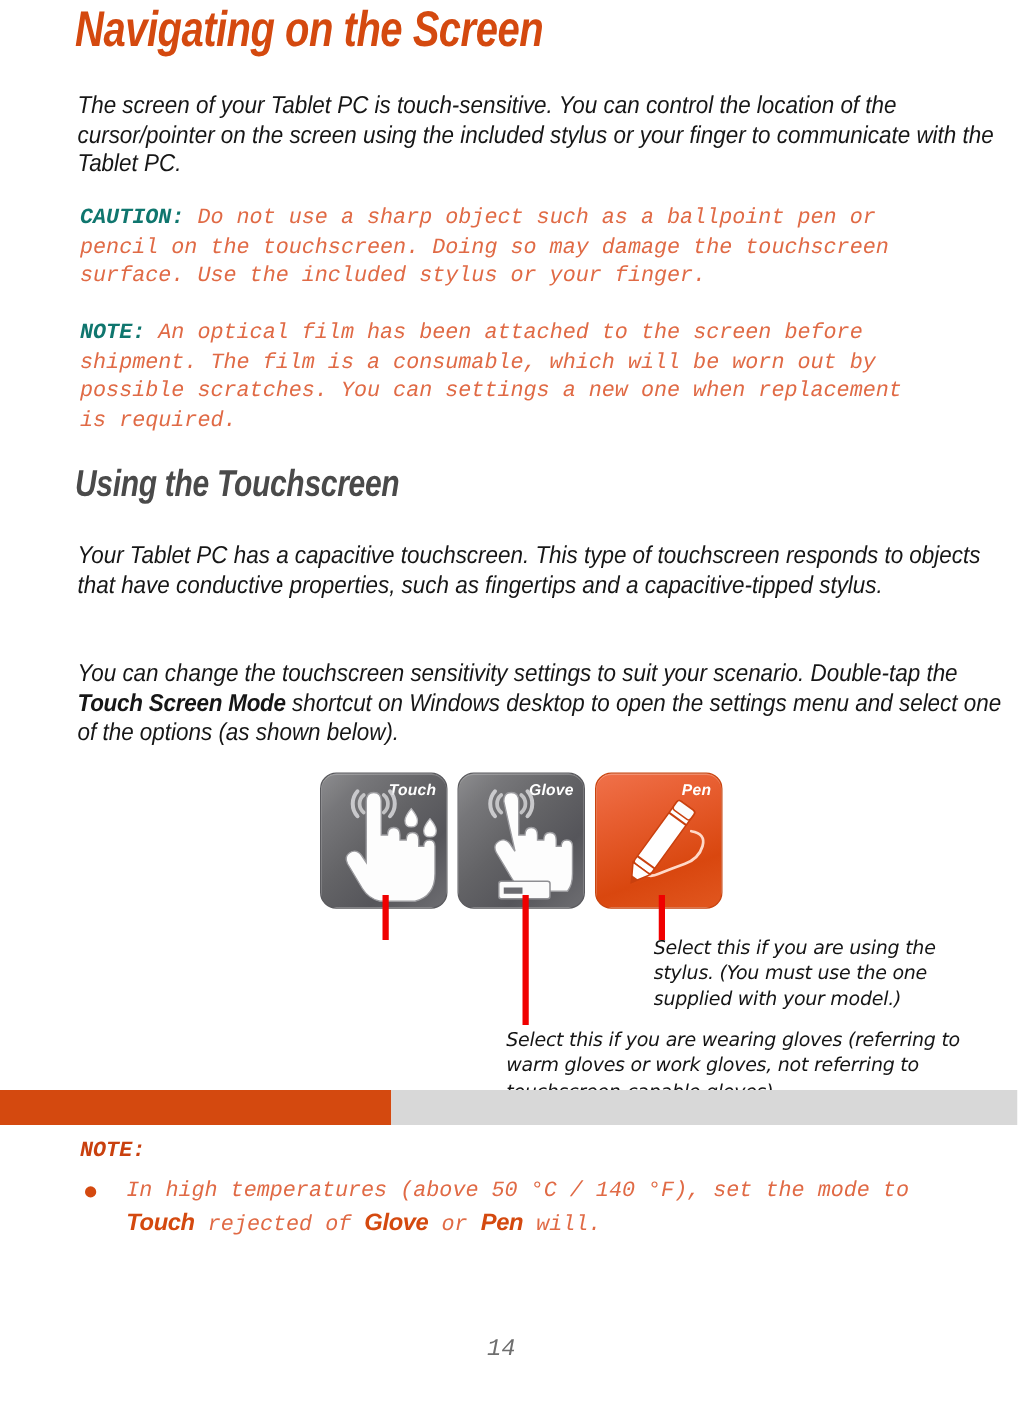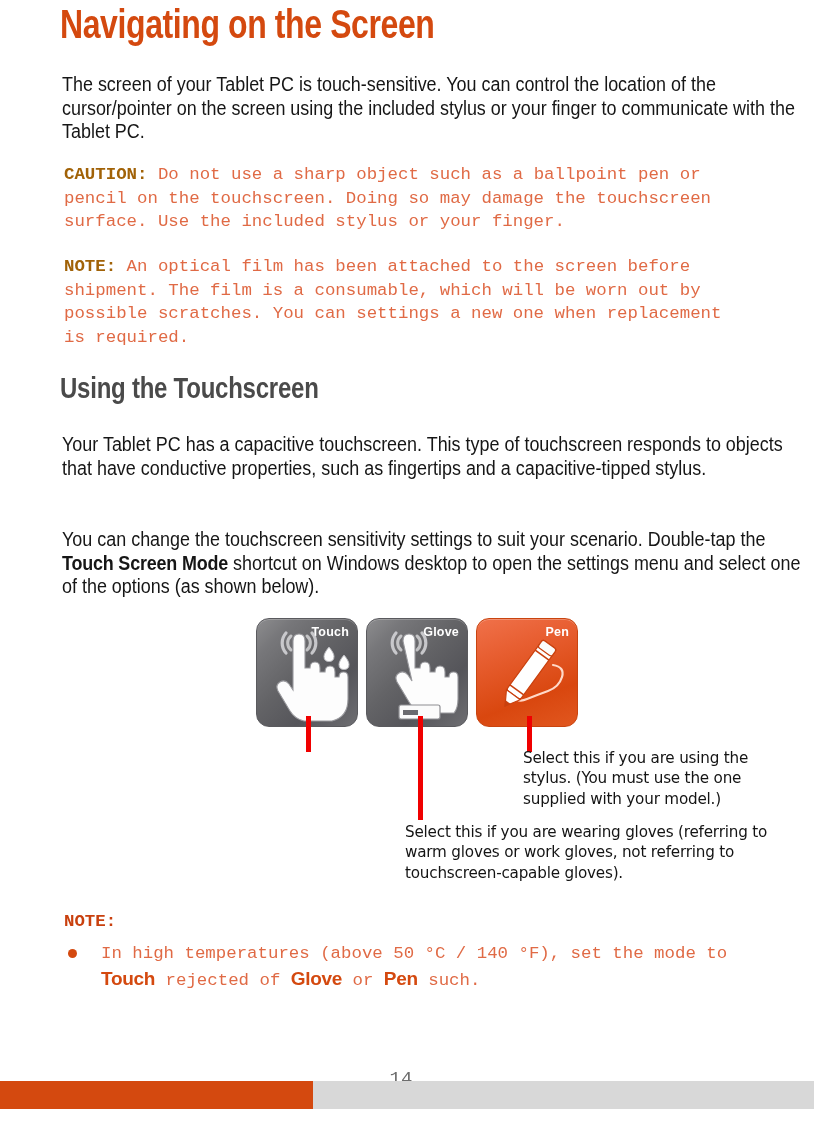--- a/index.html
+++ b/index.html
@@ -12,22 +12,23 @@
     height: 1139px;
     position: relative;
     overflow: hidden;
     font-family: "Liberation Sans", sans-serif;
     -webkit-font-smoothing: none;
   }
 
   .page {
     position: relative;
     width: 814px;
-    height: 1109px;
+    height: 900px;
     background: #fff;
+    font-style: italic;
   }
 
   
   .h1 {
     position: absolute;
     left: 60px;
     top: 2px;
     font-family: "Liberation Sans Narrow", "Liberation Sans", sans-serif;
     font-weight: bold;
     font-size: 40px;
@@ -74,21 +75,21 @@
     position: absolute;
     font-family: "Liberation Mono", "DejaVu Sans Mono", monospace;
     font-size: 17.4px;
     line-height: 23.6px;
     color: #e06a45;
     letter-spacing: 0px;
     white-space: pre-wrap;
   }
   .mono-block .tag {
     font-weight: bold;
-    color: #a16207;
+    color: #0f766e;
   }
 
   
   .note-label {
     position: absolute;
     font-family: "Liberation Mono", "DejaVu Sans Mono", monospace;
     font-size: 17.4px;
     line-height: 22px;
     font-weight: bold;
     color: #c9400e;
@@ -301,21 +302,21 @@
 supplied with your model.)</div>
 
   <div class="caption" style="left:405px; top:822px; width:420px; white-space:pre-line;">Select this if you are wearing gloves (referring to
 warm gloves or work gloves, not referring to
 touchscreen-capable gloves).</div>
 
   <div class="note-label" style="left:64px; top:911px;">NOTE:</div>
 
   <div class="bullet-dot"></div>
 
-  <div class="bullet-row" style="left:101px; top:941px; width:730px;"><span>In high temperatures (above 50 °C / 140 °F), set the mode to</span><br><span class="kw">Touch</span><span> rejected of </span><span class="kw">Glove</span><span> or </span><span class="kw">Pen</span><span> such.</span></div>
+  <div class="bullet-row" style="left:101px; top:941px; width:730px;"><span>In high temperatures (above 50 °C / 140 °F), set the mode to</span><br><span class="kw">Touch</span><span> rejected of </span><span class="kw">Glove</span><span> or </span><span class="kw">Pen</span><span> will.</span></div>
 
   <div class="page-num">14</div>
 
   <div class="footer-bar">
     <div class="footer-orange"></div>
     <div class="footer-gray"></div>
   </div>
 
 </div>
 

